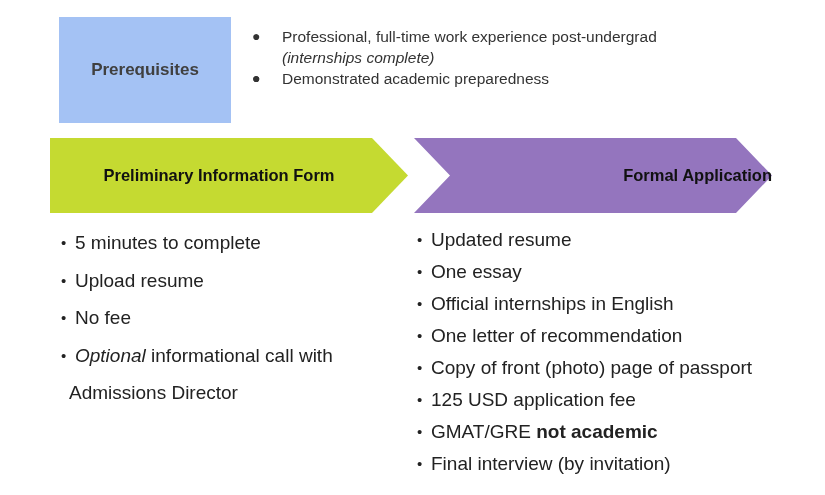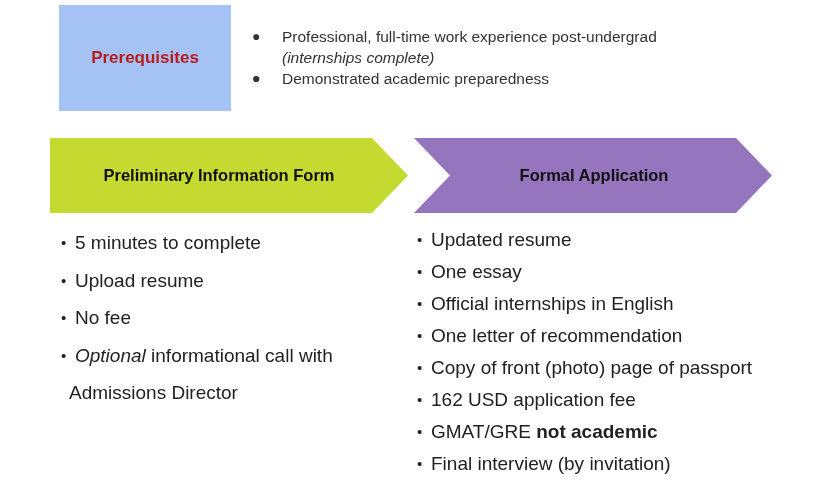--- a/index.html
+++ b/index.html
@@ -1,43 +1,43 @@
 <!DOCTYPE html>
 <html><head>
 <meta charset="utf-8">
 <style>
   html, body { margin:0; padding:0; }
   body {
     width:825px; height:495px; background:#ffffff; position:relative; overflow:hidden;
     font-family:"Liberation Sans", sans-serif; color:#222;
   }
   .prereq-box {
-    position:absolute; left:59px; top:5px; width:172px; height:106px;
+    position:absolute; left:59px; top:17px; width:172px; height:106px;
     display:flex; align-items:center; justify-content:center;
-    font-weight:bold; font-size:17px; color:#b91c1c;
+    font-weight:bold; font-size:17px; color:#404040;
   }
   .prereq-list {
     position:absolute; left:252px; top:26px; margin:0; padding:0; list-style:none;
     font-size:15.5px; line-height:21px; color:#333;
   }
   .prereq-list li { position:relative; padding-left:30px; }
   .prereq-list li .dot {
     position:absolute; left:0; top:0; font-size:14px;
   }
   .prereq-list .sub { font-style:italic; display:block; }
   .arrow {
     position:absolute; top:138px; height:75px;
     display:flex; align-items:center; justify-content:center;
     font-weight:bold; font-size:16.5px; color:#111;
   }
   .arrow svg { position:absolute; left:0; top:0; }
   .arrow span { position:relative; }
   .arrow-1 { left:50px; width:358px; }
   .arrow-1 span { margin-right:20px; }
-  .arrow-2 { left:414px; width:358px; }
+  .arrow-2 { left:414px; width:358px;justify-content:flex-end; }
   .arrow-2 span { margin-left:2px; }
   .col-list {
     position:absolute; margin:0; padding:0; list-style:none;
     font-size:19px; color:#222;
   }
   .col-list li { position:relative; padding-left:14px; white-space:nowrap; }
   .col-list li .b { position:absolute; left:0; top:0; font-size:15px; }
   .col-left { left:61px; top:224px; line-height:37.5px; }
   .col-right { left:417px; top:224px; line-height:32px; }
   .cont { display:block; margin-left:-6px; }
@@ -86,16 +86,16 @@
   <li><span class="b">•</span><span>No fee</span></li>
   <li><span class="b">•</span><i>Optional</i><span> informational call with</span><span class="cont">Admissions Director</span></li>
 </ul>
 
 <ul class="col-list col-right">
   <li><span class="b">•</span><span>Updated resume</span></li>
   <li><span class="b">•</span><span>One essay</span></li>
   <li><span class="b">•</span><span>Official internships in English</span></li>
   <li><span class="b">•</span><span>One letter of recommendation</span></li>
   <li><span class="b">•</span><span>Copy of front (photo) page of passport</span></li>
-  <li><span class="b">•</span><span>162 USD application fee</span></li>
+  <li><span class="b">•</span><span>125 USD application fee</span></li>
   <li><span class="b">•</span><span>GMAT/GRE </span><b class="strong">not academic</b></li>
   <li><span class="b">•</span><span>Final interview (by invitation)</span></li>
 </ul>
 
 </body></html>

